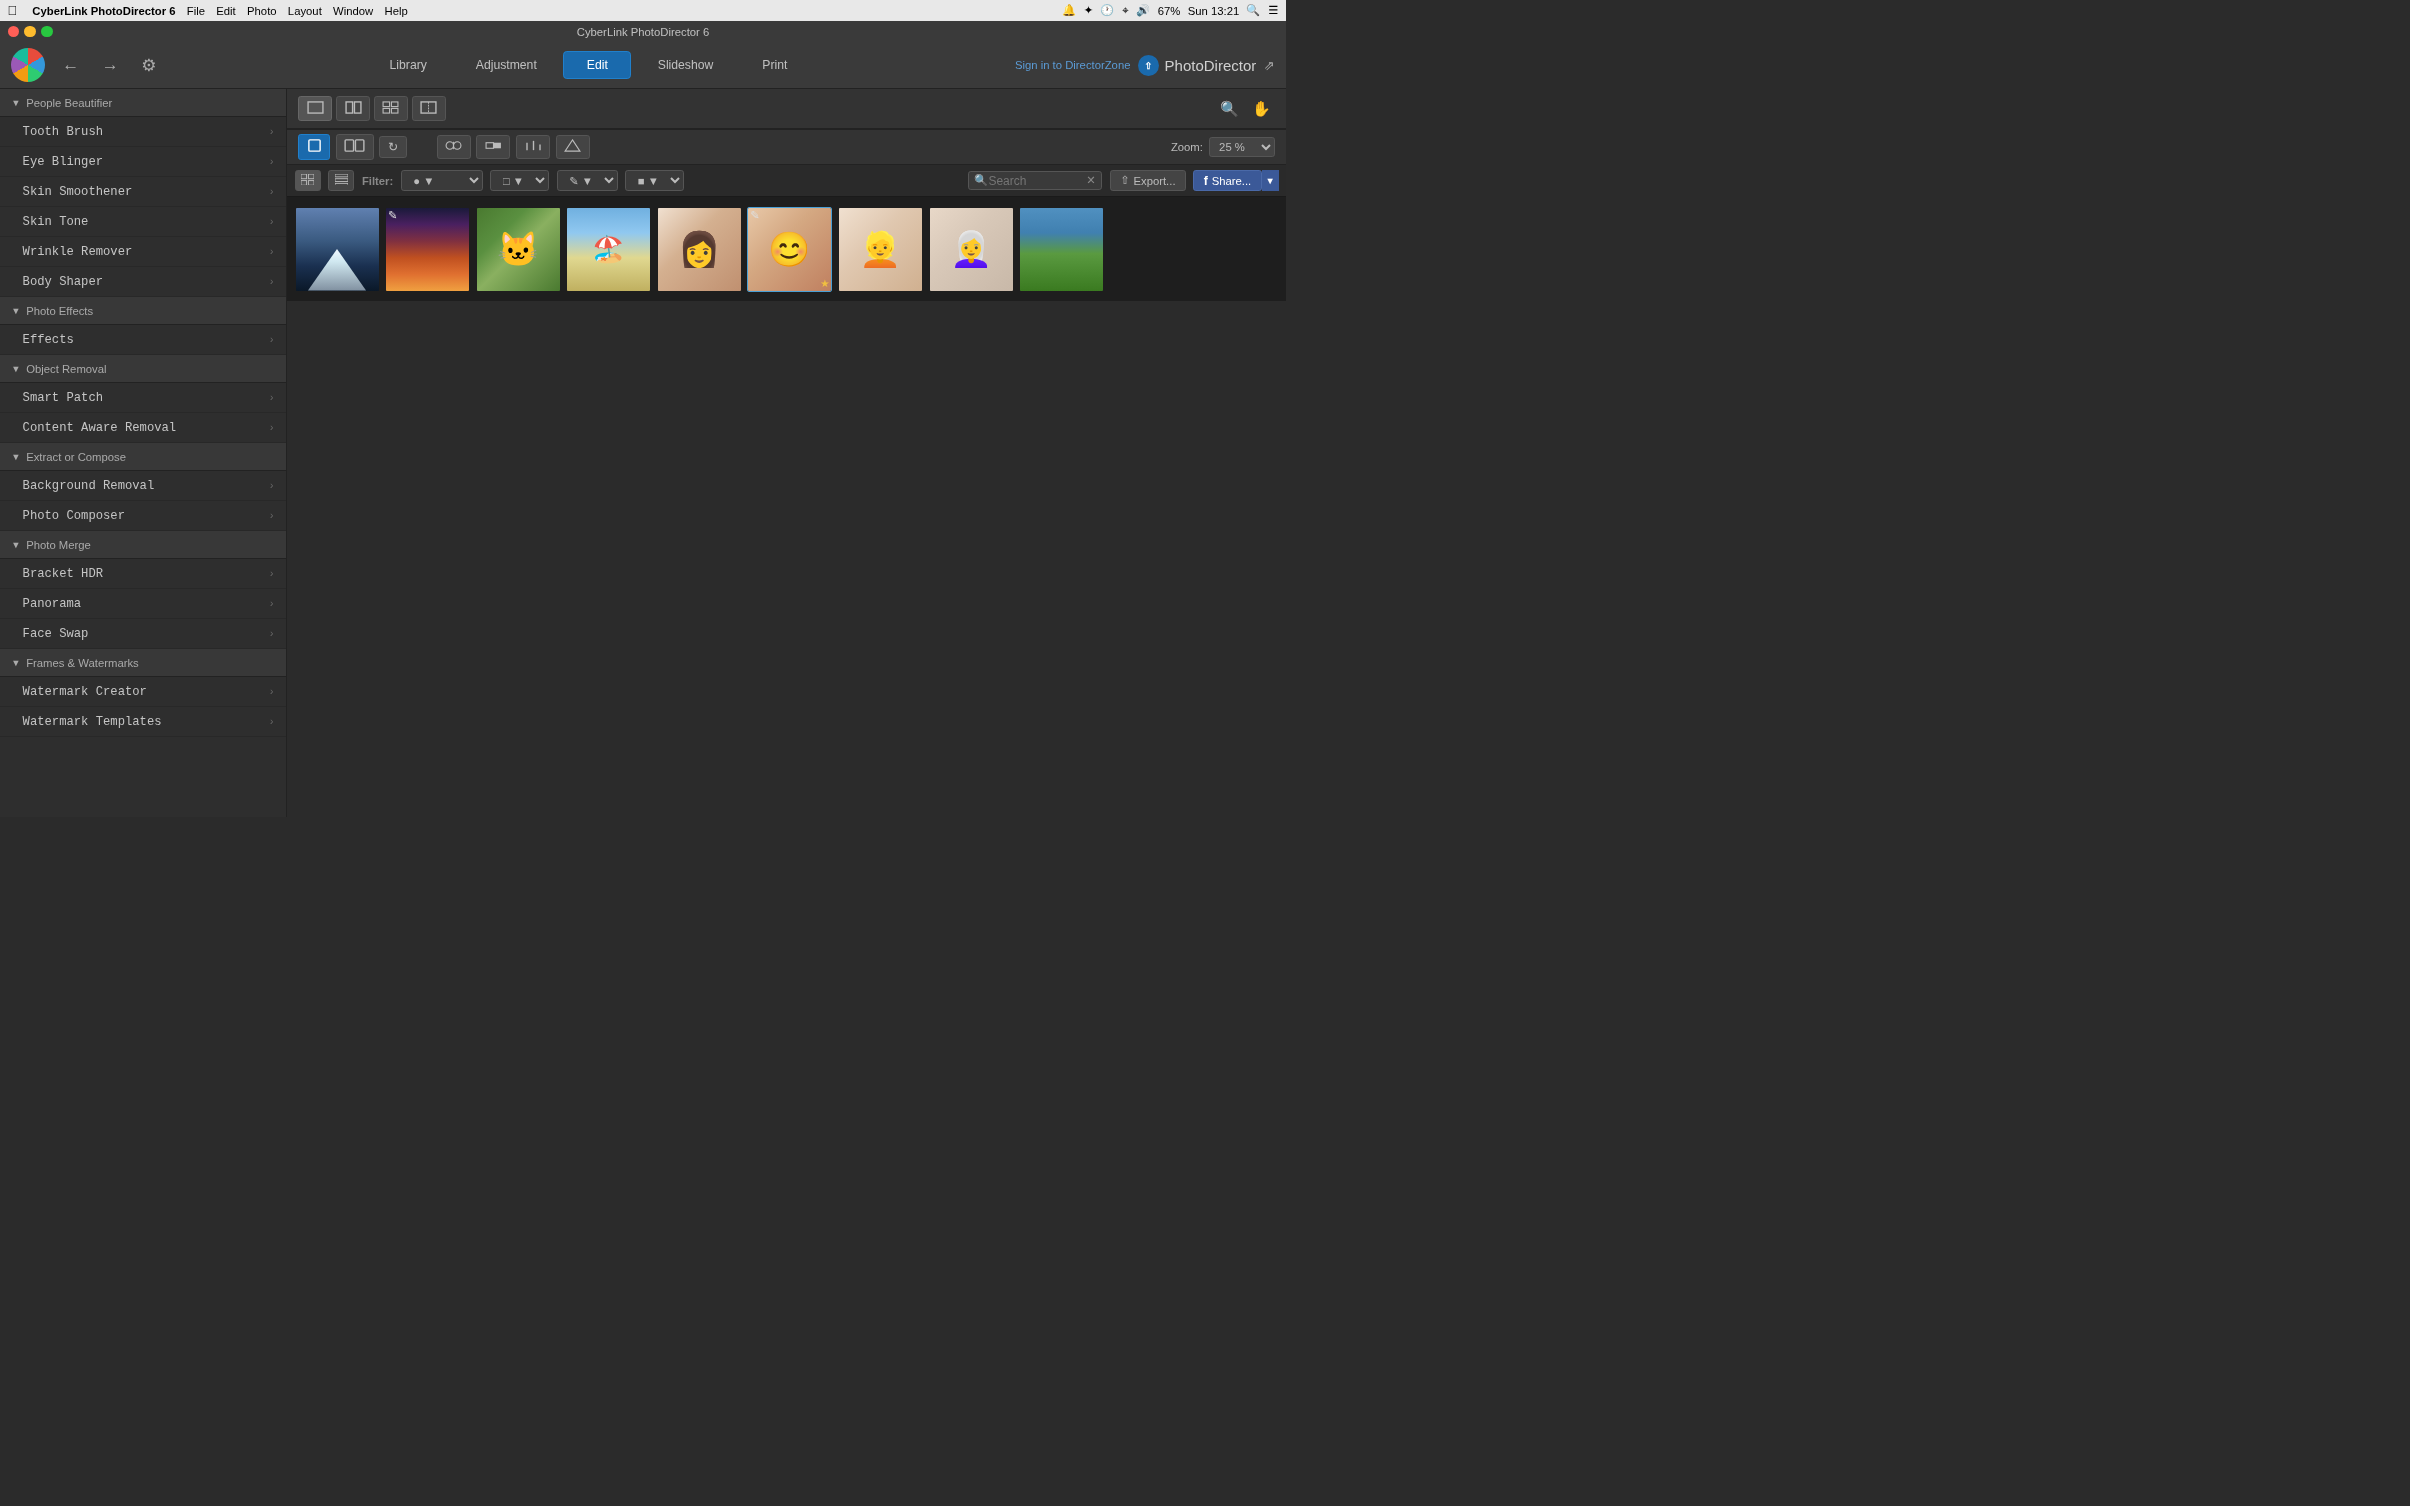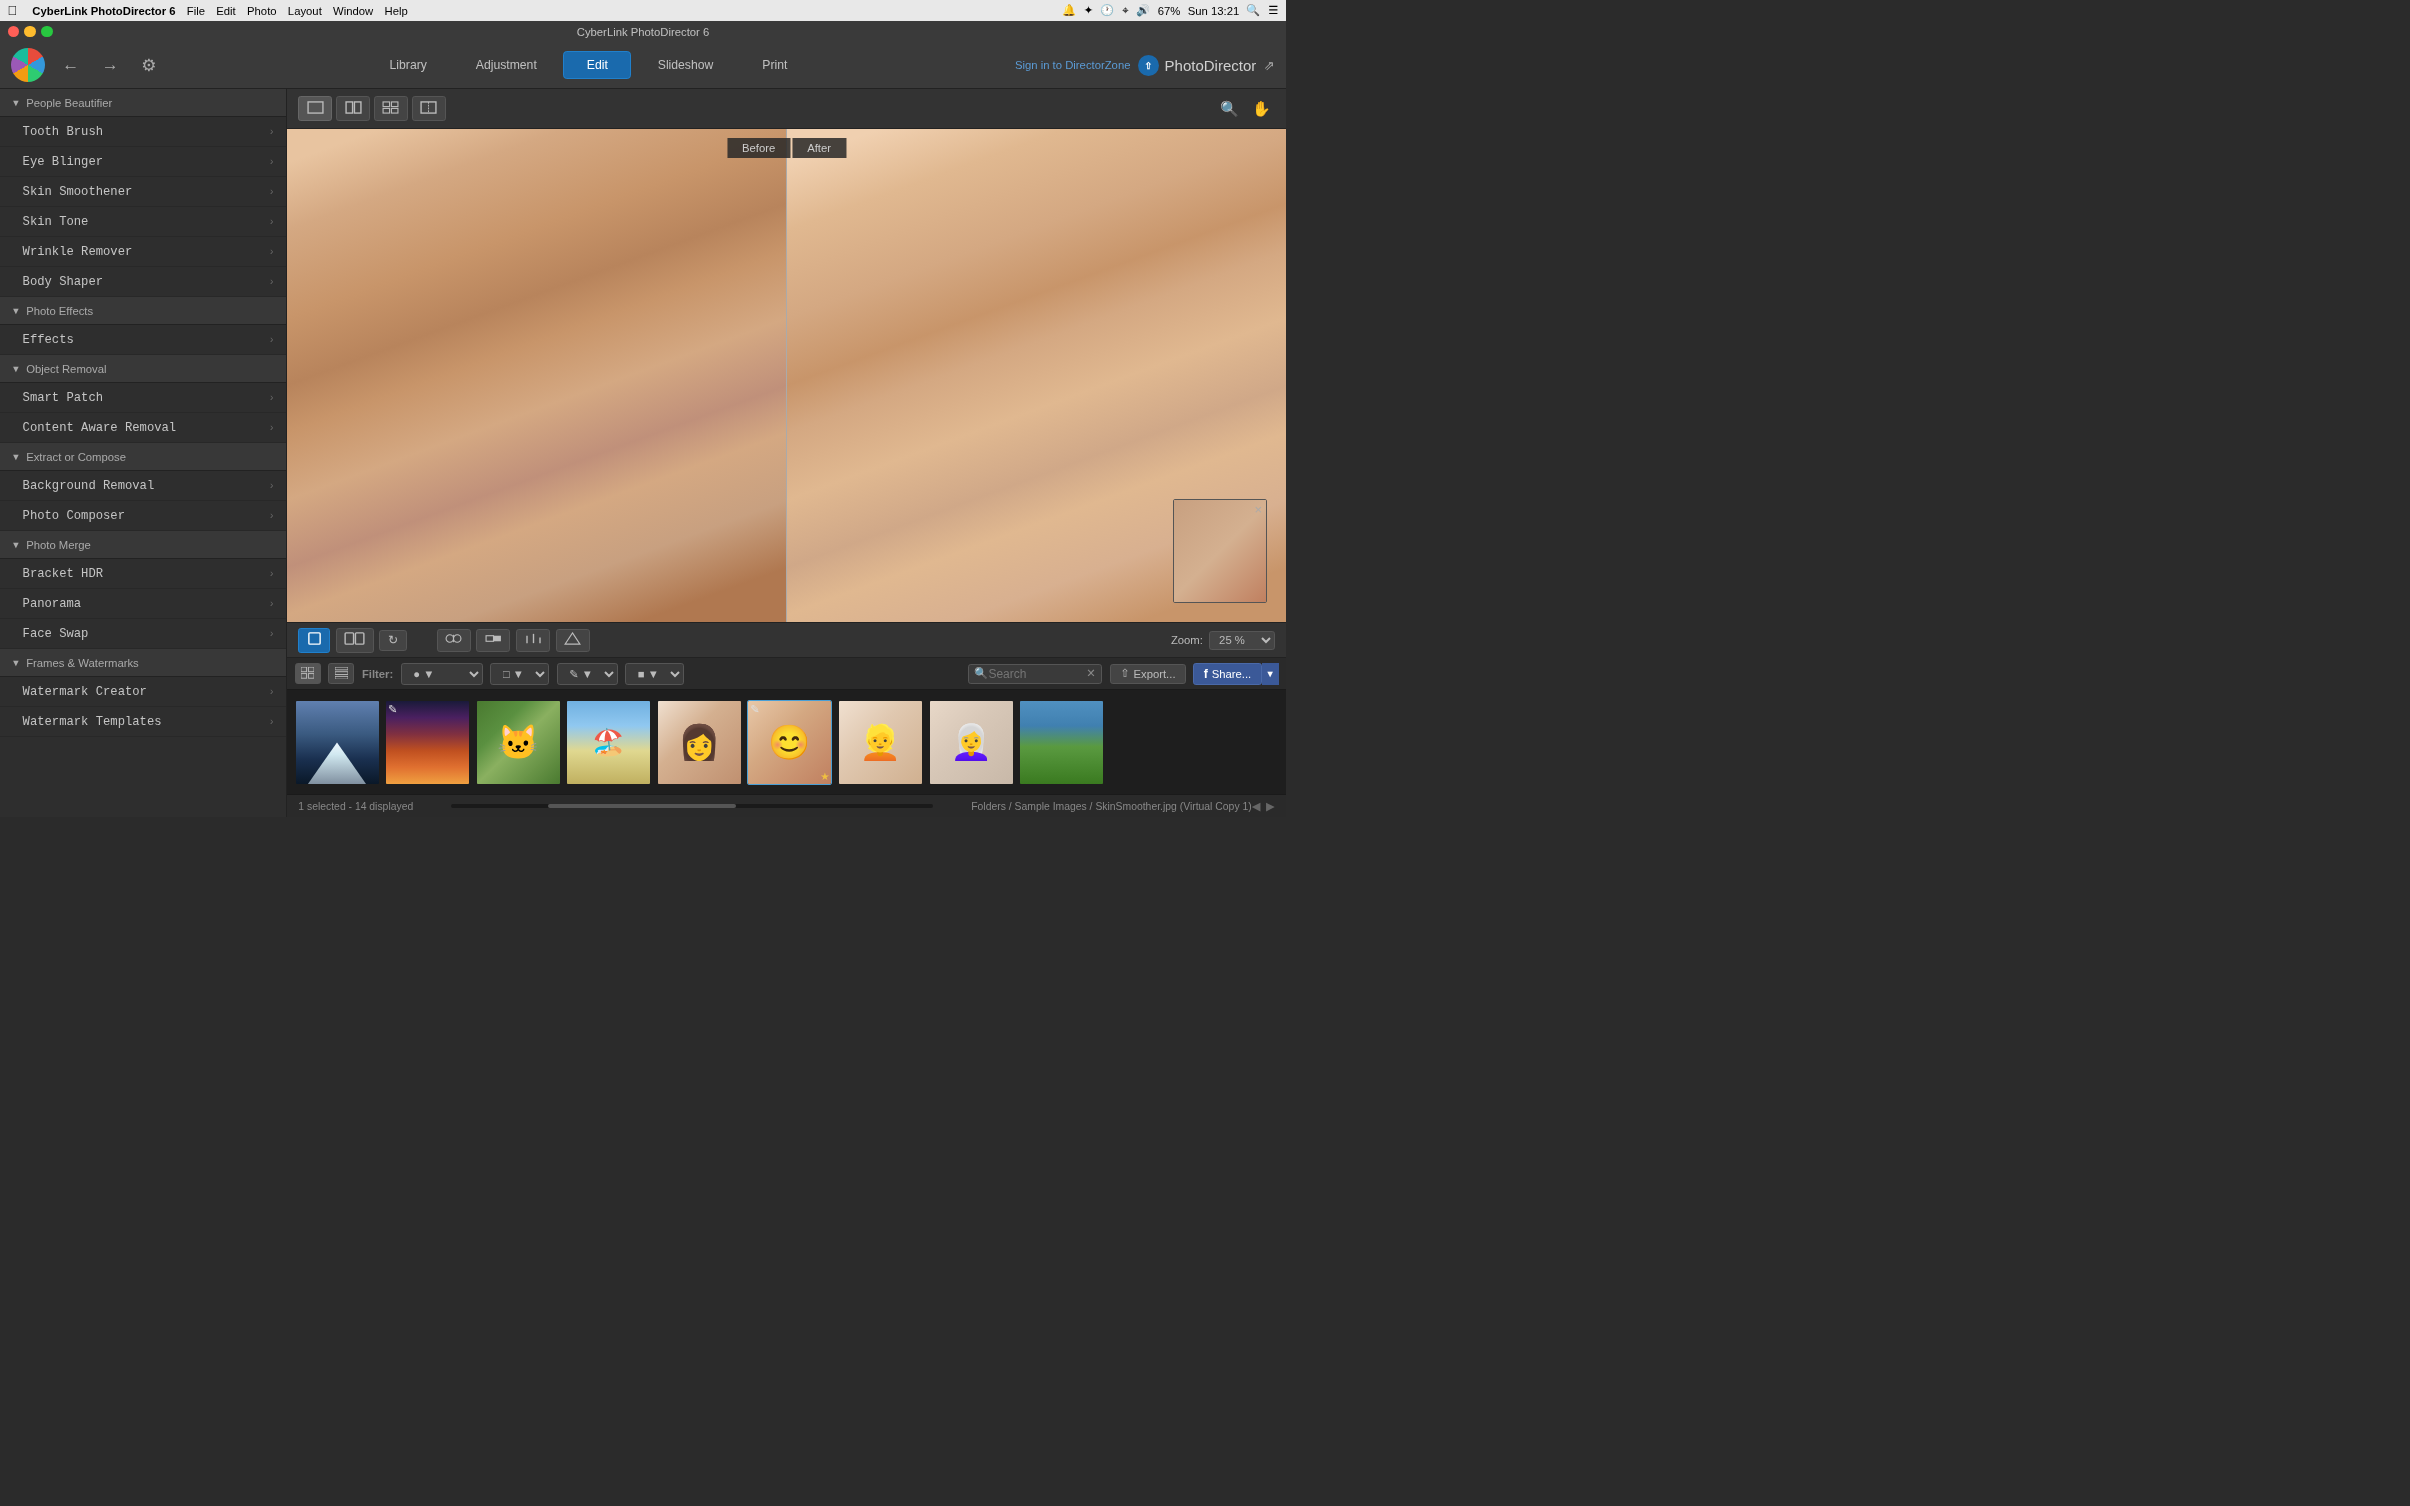--- a/index.html
+++ b/index.html
@@ -561,68 +561,20 @@
               <line x1="9" y1="1" x2="9" y2="13" stroke="#bbb" stroke-width="1" stroke-dasharray="2,1"></line>
             </svg>
         </button>
       </div>
       <div class="view-toolbar-right">
         <button class="search-icon-btn">🔍</button>
         <button class="hand-icon-btn">✋</button>
       </div>
     </div>
 
-    <div class="photo-canvas-wrapper" style="flex:1;position:relative;overflow:hidden;">
-
-      <div style="position:absolute;top:9.4px;left:50%;transform:translateX(-50%);display:flex;gap:1.9px;z-index:10;">
-        <div style="background:rgba(40,40,40,0.85);color:#ccc;padding:3.8px 15px;font-size:11.3px;cursor:pointer;">Before</div>
-        <div style="background:rgba(40,40,40,0.85);color:#ccc;padding:3.8px 15px;font-size:11.3px;cursor:pointer;">After</div>
-      </div>
-
-      <div style="display:flex;width:100%;height:100%;">
-
-        <div class="canvas-half canvas-half-before" style="flex:1;border-right:1.9px solid #aaa;overflow:hidden;">
-          <div style="width:100%;height:100%;background:
-            radial-gradient(ellipse 55% 65% at 42% 38%, #d4a882 0%, #c8956a 25%, #b07850 55%, #8a5838 80%, #703020 100%),
-            linear-gradient(135deg, #c8956a 0%, #d4a882 100%);
-            display:flex;align-items:center;justify-content:center;font-size:151px;overflow:hidden;">
-            <div style="width:100%;height:100%;background:
-              linear-gradient(160deg,
-                #e8c4a0 5%, #d4a882 15%,
-                #c8956a 28%, #b8845c 38%,
-                #c8956a 45%, #d4a882 55%,
-                #c0907a 65%, #d4a882 72%,
-                #c8a080 82%, #b07850 92%
-              );
-            "></div>
-          </div>
-        </div>
-
-        <div class="canvas-half" style="flex:1;overflow:hidden;">
-          <div style="width:100%;height:100%;display:flex;align-items:center;justify-content:center;overflow:hidden;">
-            <div style="width:100%;height:100%;background:
-              linear-gradient(160deg,
-                #f0d0b0 5%, #e0b890 15%,
-                #d4a882 28%, #c8956a 38%,
-                #d4a882 45%, #e0b890 55%,
-                #d0a888 65%, #e0b890 72%,
-                #d8b090 82%, #c8956a 92%
-              );
-            "></div>
-          </div>
-        </div>
-      </div>
-
-      <div class="mini-preview">
-        <span class="mini-preview-close">×</span>
-        <div class="mini-preview-img">
-          <div style="width:100%;height:100%;background:linear-gradient(135deg,#c8a080 0%,#d4b090 50%,#c08060 100%);"></div>
-        </div>
-      </div>
-    </div>
 
     <div class="bottom-toolbar">
       <div class="bottom-toolbar-left">
         <button class="bottom-btn active">
           <svg width="15" height="15" viewBox="0 0 16 16">
               <rect x="2" y="2" width="12" height="12" fill="none" stroke="white" stroke-width="1.5" rx="1"></rect>
             </svg>
         </button>
         <button class="bottom-btn">
           <svg width="21" height="15" viewBox="0 0 22 16">
@@ -779,26 +731,15 @@
         </div>
       </div>
 
       <div class="film-thumb">
         <div class="film-thumb-inner landscape">
           <div style="width:100%;height:100%;background:linear-gradient(180deg,#5090c0 0%,#4080b0 30%,#5a9a40 55%,#3a7a20 100%);"></div>
         </div>
       </div>
     </div>
 
-    <div class="status-bar">
-      <span>1 selected - 14 displayed</span>
-      <div class="scroll-bar-area">
-        <div class="scroll-thumb"></div>
-      </div>
-      <span>Folders / Sample Images / SkinSmoother.jpg (Virtual Copy 1)</span>
-      <div class="scroll-arrows">
-        <span class="scroll-arrow">◀</span>
-        <span class="scroll-arrow">▶</span>
-      </div>
-    </div>
   </div>
 </div>
 
 
 </body></html>

